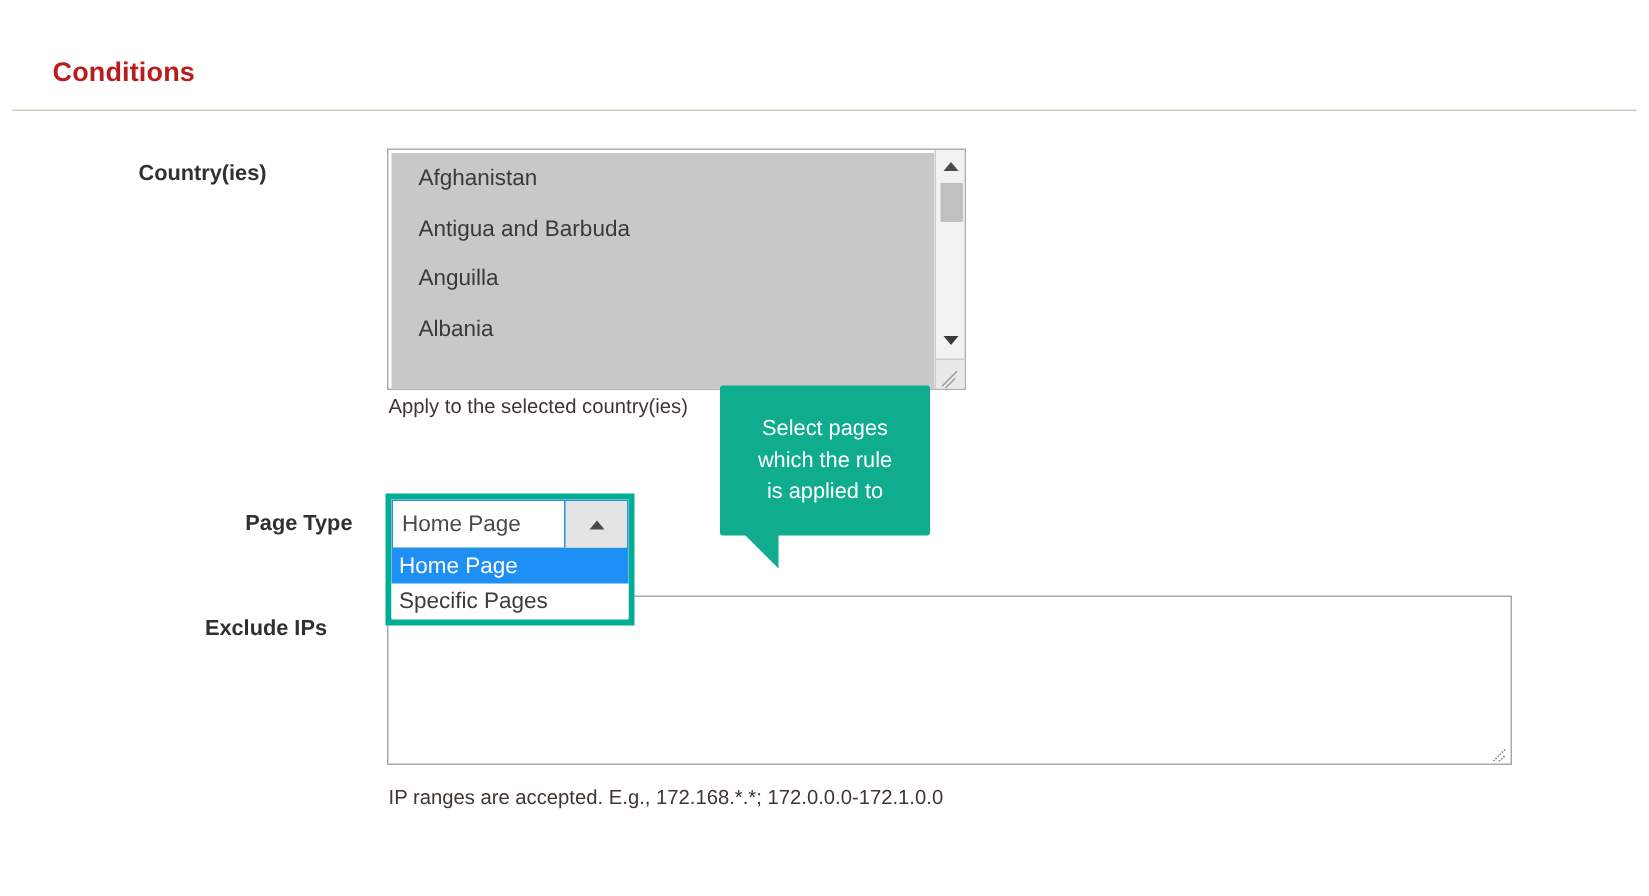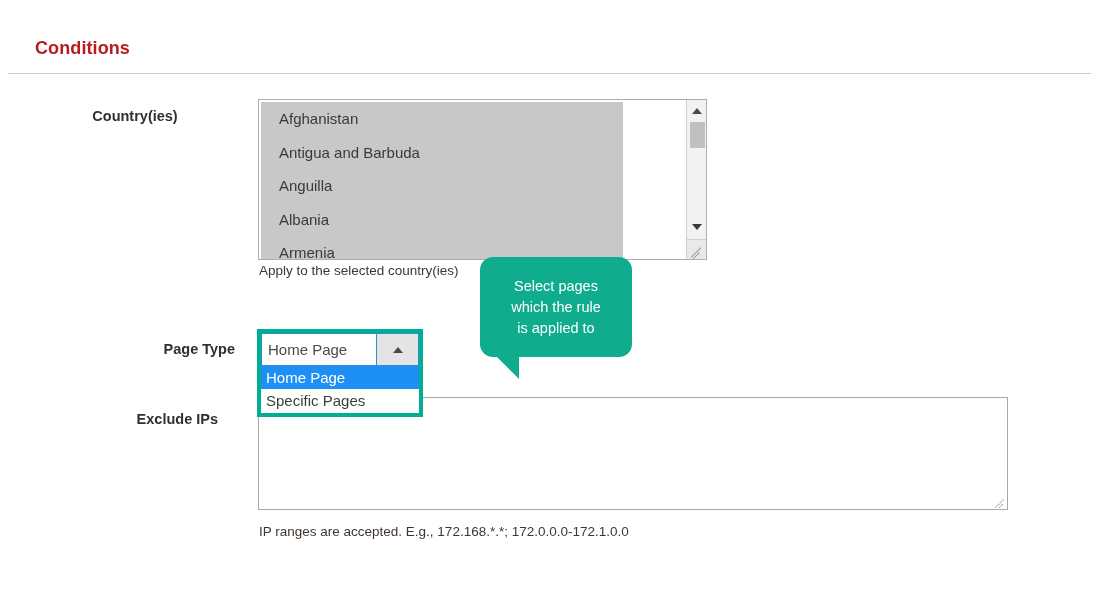--- a/index.html
+++ b/index.html
@@ -48,21 +48,21 @@
   }
   #label-countries { left: 35px;  top: 108px; width: 200px; text-align: center; }
   #label-pagetype  { left: 35px;  top: 341px; width: 200px; }
   #label-excludeips{ left: 18px;  top: 411px; width: 200px; }
 
   
   #country-select-wrap {
     position: absolute;
     left: 258px;
     top: 99px;
-    width: 449px;
+    width: 386px;
     height: 161px;
     border: 1px solid #adadad;
     background: #ffffff;
     box-sizing: border-box;
     overflow: hidden;
   }
   #country-options {
     position: absolute;
     left: 2px;
     top: 2px;
@@ -241,24 +241,24 @@
     transform: rotate(-45deg);
   }
   #ta-resize::before { left: 2px; top: 9px; }
   #ta-resize::after  { left: 5px; top: 12px; width: 7px; }
 
   
   #tooltip {
     position: absolute;
     left: 480px;
     top: 257px;
-    width: 152px;
+    width: 140px;
     height: 100px;
     background: #0fac8d;
-    border-radius: 13px;
+    border-radius: 2px;
     box-sizing: border-box;
     display: flex;
     align-items: center;
     justify-content: center;
   }
   #tooltip-text {
     color: #ffffff;
     font-size: 14.5px;
     line-height: 21px;
     text-align: center;
@@ -282,21 +282,20 @@
 <div id="section-divider"></div>
 
 <div class="field-label" id="label-countries">Country(ies)</div>
 
 <div id="country-select-wrap">
   <div id="country-options">
     <div class="country-option">Afghanistan</div>
     <div class="country-option">Antigua and Barbuda</div>
     <div class="country-option">Anguilla</div>
     <div class="country-option">Albania</div>
-    <div class="country-option">Armenia</div>
   </div>
 
   <div id="country-scrollbar">
     <div class="sb-arrow" id="sb-arrow-up">
       <span class="sb-tri up"></span>
     </div>
     <div id="sb-thumb"></div>
     <div class="sb-arrow" id="sb-arrow-down">
       <span class="sb-tri down"></span>
     </div>

